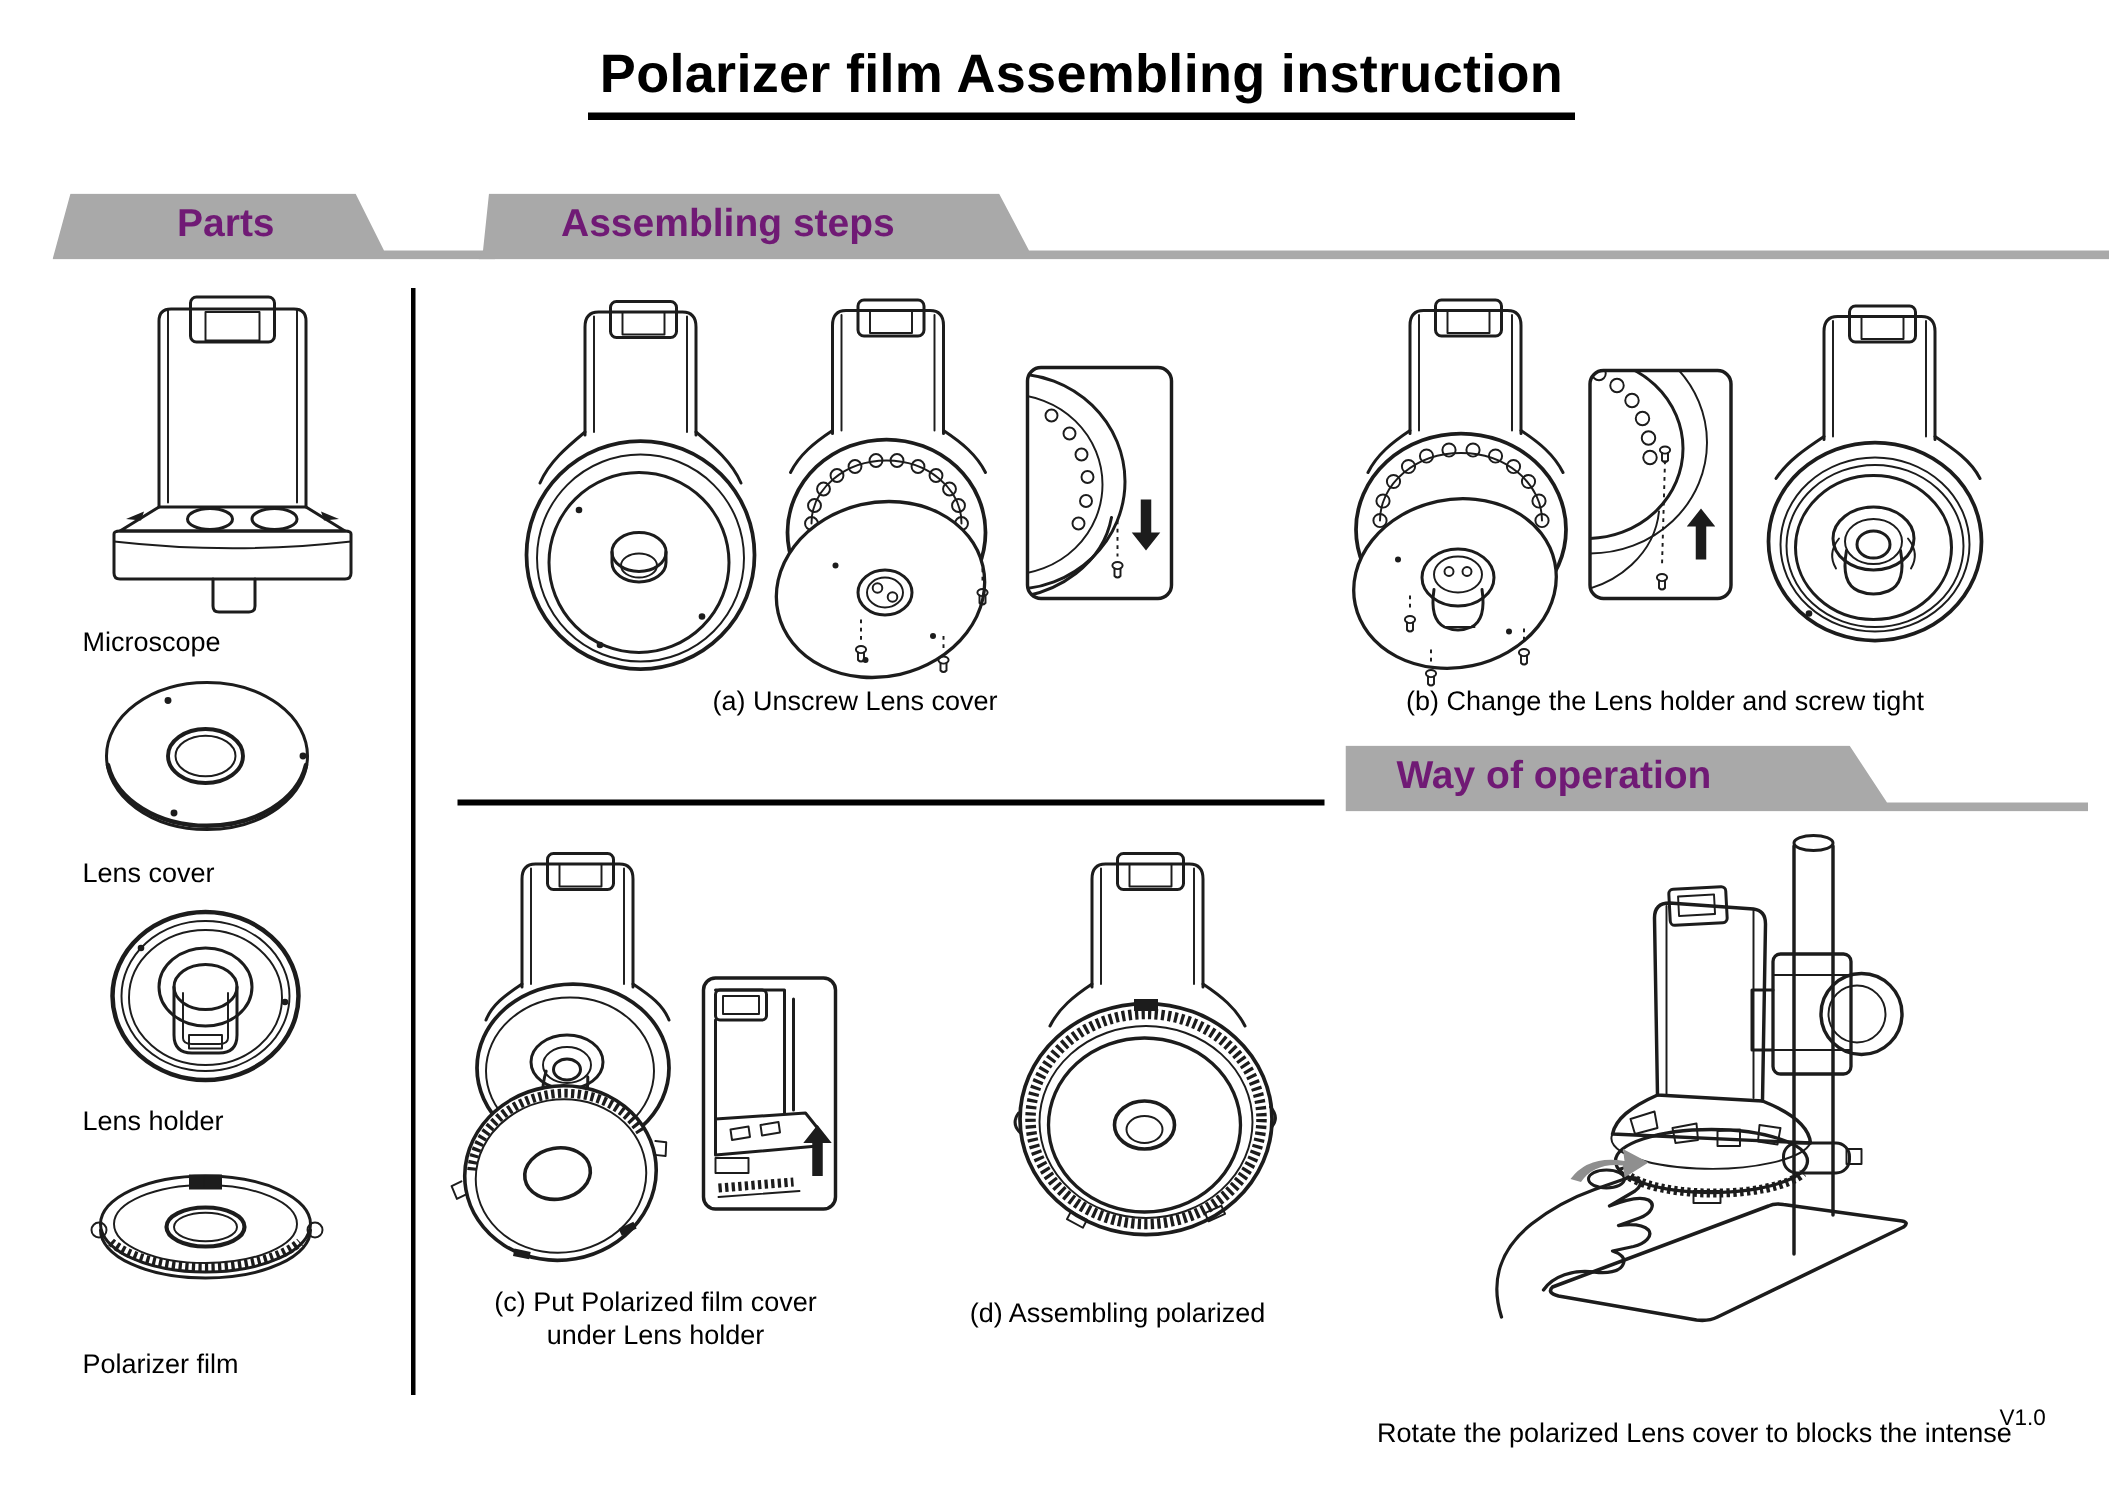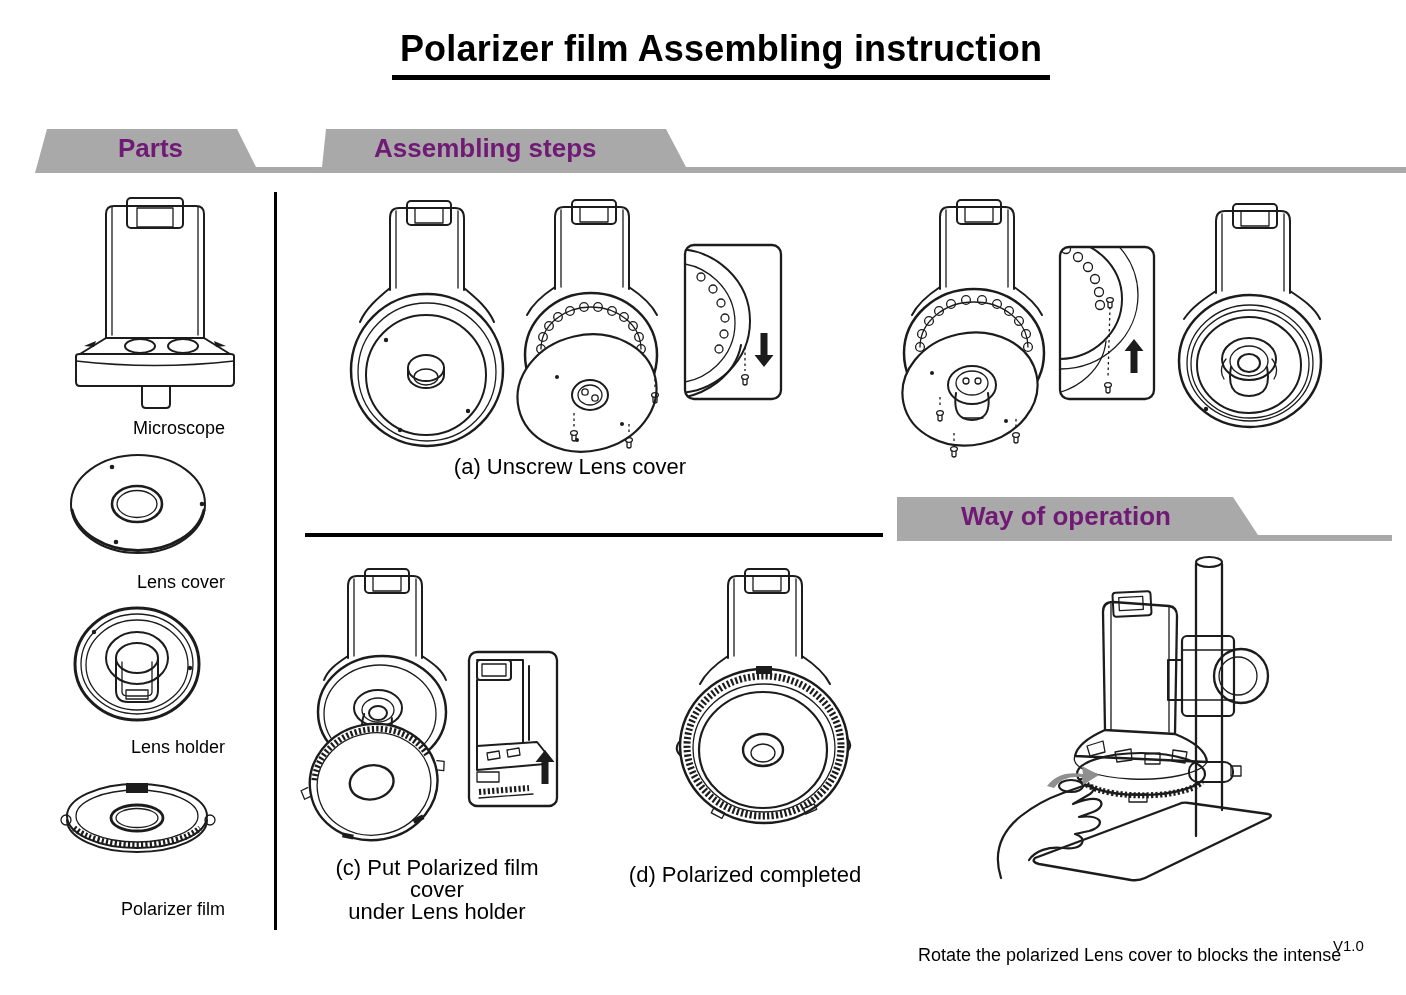--- a/index.html
+++ b/index.html
@@ -6,22 +6,22 @@
   .page{position:relative;width:1406px;height:995px;background:#ffffff;overflow:hidden;
         font-family:"Liberation Sans", sans-serif;color:#000;padding-left:36px;}
   .abs{position:absolute;}
   .title-wrap{position:absolute;top:28px;left:0;width:100%;text-align:center;}
   .title-wrap span{display:inline-block;font-size:36px;font-weight:bold;letter-spacing:.2px;
         border-bottom:5px solid #000;padding:0 8px 5px 8px;}
   .banner{position:absolute;background:#a9a9a9;height:44px;}
   .banner .lbl{position:absolute;top:0;font-size:26px;font-weight:bold;color:#701a75;line-height:38px;white-space:nowrap;}
   .vdiv{position:absolute;left:274px;top:192px;width:3px;height:738px;background:#000;}
   .hdiv{position:absolute;left:305px;top:533px;width:578px;height:4px;background:#000;}
-  .part-label{position:absolute;width:170px;text-align:right;font-size:18px;}
-  .cap{position:absolute;font-size:22px;text-align:center;line-height:22px;}
+  .part-label{position:absolute;width:170px;text-align:left;font-size:18px;}
+  .cap{position:absolute;font-size:18px;text-align:center;line-height:22px;}
   .note{position:absolute;font-size:18px;line-height:26px;white-space:pre;}
   .version{position:absolute;font-size:15px;}
   
   svg{overflow:visible;}
   .s{stroke:#1c1c1c;fill:none;stroke-width:2;stroke-linecap:round;stroke-linejoin:round;}
   .thin{stroke-width:1.3;}
   .w{fill:#ffffff;stroke:#1c1c1c;stroke-width:2.2;stroke-linejoin:round;}
   .f{fill:#1c1c1c;stroke:none;}
   .dash{stroke:#1c1c1c;stroke-width:1.3;fill:none;stroke-dasharray:2.5 3;}
   .knurl{stroke:#1c1c1c;fill:none;stroke-width:6;stroke-dasharray:2.2 2.2;}
@@ -59,21 +59,21 @@
   <div class="banner" style="left:30px;top:129px;width:300px;
        clip-path:polygon(17px 0, 207px 0, 226px 38px, 100% 38px, 100% 100%, 5px 100%);">
     <span class="lbl" style="left:88px;">Parts</span>
   </div>
   <div class="banner" style="left:318px;top:129px;width:1088px;
        clip-path:polygon(8px 0, 348px 0, 368px 38px, 100% 38px, 100% 100%, 1px 100%, 4px 38px);">
     <span class="lbl" style="left:56px;">Assembling steps</span>
   </div>
   <div class="banner" style="left:895px;top:497px;width:511px;
        clip-path:polygon(2px 0, 338px 0, 363px 38px, 497px 38px, 497px 100%, 2px 100%);">
-    <span class="lbl" style="left:66px;text-align:right;">Way of operation</span>
+    <span class="lbl" style="left:36px;text-align:right;">Way of operation</span>
   </div>
 
   <div class="vdiv"></div>
   <div class="hdiv"></div>
 
   <svg class="abs" style="left:70px;top:196px;" width="170" height="215" viewBox="0 0 170 215">
     <rect class="s" x="57" y="2" width="56" height="30" rx="4"></rect>
     <rect class="s thin" x="67" y="12" width="36" height="19"></rect>
     <path class="s" d="M36 18 Q36 10 44 10 L126 10 Q134 10 134 18 L134 142 L36 142 Z"></path>
     <path class="s thin" d="M42 11 L42 139 M128 11 L128 139"></path>
@@ -264,20 +264,21 @@
     <ellipse class="s thin" cx="74" cy="163" rx="59" ry="54"></ellipse>
     <ellipse class="s" cx="73" cy="164" rx="52" ry="48"></ellipse>
     <ellipse class="s" cx="73" cy="158" rx="27" ry="21"></ellipse>
     <ellipse class="s thin" cx="73" cy="160" rx="19" ry="15"></ellipse>
     <ellipse class="s" cx="73" cy="162" rx="11" ry="9"></ellipse>
     <path class="s" d="M55 166 q-4 22 8 27 q10 4 20 0 q12 -5 8 -27"></path>
     <path class="s thin" d="M50 158 q-8 10 -2 20 M96 158 q8 10 2 20"></path>
     <circle class="f" cx="30" cy="208" r="2.2"></circle>
   </svg>
 
+  <div class="cap" style="left:900px;top:456px;width:420px;">(b) Change the Lens holder and screw tight</div>
 
   <svg class="abs" style="left:312px;top:566px;" width="145" height="285" viewBox="0 0 145 285">
     <use href="#mictop" x="28" y="2"></use>
     <path class="s" d="M36 90 C24 98 16 104 12 114 M110 90 C122 98 130 104 134 114"></path>
     <ellipse class="s" style="stroke-width:2.5" cx="70" cy="146" rx="64" ry="56"></ellipse>
     <ellipse class="s thin" cx="68" cy="148" rx="56" ry="49"></ellipse>
     <ellipse class="s" cx="66" cy="142" rx="24" ry="18"></ellipse>
     <ellipse class="s thin" cx="66" cy="144" rx="16" ry="12"></ellipse>
     <ellipse class="s" cx="66" cy="147" rx="9" ry="7"></ellipse>
     <g transform="rotate(8 66 150)">
@@ -323,21 +324,21 @@
     <ellipse class="s thin" cx="88" cy="182" rx="71" ry="64"></ellipse>
     <ellipse class="w" cx="87" cy="184" rx="64" ry="58"></ellipse>
     <ellipse class="s" style="stroke-width:2.4" cx="87" cy="184" rx="20" ry="16"></ellipse>
     <ellipse class="s thin" cx="87" cy="187" rx="12" ry="9"></ellipse>
     <rect class="f" x="80" y="100" width="16" height="8"></rect>
     <path class="s" d="M3 176 q-5 7 1 13 M171 172 q6 7 1 13"></path>
     <rect class="s thin" x="36" y="244" width="12" height="6" transform="rotate(28 42 247)"></rect>
     <rect class="s thin" x="128" y="240" width="12" height="6" transform="rotate(-24 134 243)"></rect>
   </svg>
 
-  <div class="cap" style="left:600px;top:864px;width:290px;">(d) Polarized completed</div>
+  <div class="cap" style="left:600px;top:864px;width:290px;">(d) Assembling polarized</div>
 
   <svg class="abs" style="left:983px;top:548px;" width="305" height="345" viewBox="0 0 305 345">
 
     <ellipse class="s" cx="226" cy="14" rx="13" ry="5"></ellipse>
     <path class="s" style="stroke-width:2.3" d="M213 16 V288 M239 16 V262"></path>
     <path class="s" style="stroke-width:2.4" d="M52 310 L196 256 Q200 254 206 255 L285 266 Q290 267 286 270 L162 330 Q156 333 148 332 L56 316 Q48 314 52 310 Z"></path>
 
     <circle class="s" style="stroke-width:2.3" cx="258" cy="128" r="27"></circle>
     <circle class="s thin" cx="255" cy="128" r="19"></circle>
     <rect class="s" style="stroke-width:2.2" x="199" y="88" width="52" height="80" rx="5"></rect>

